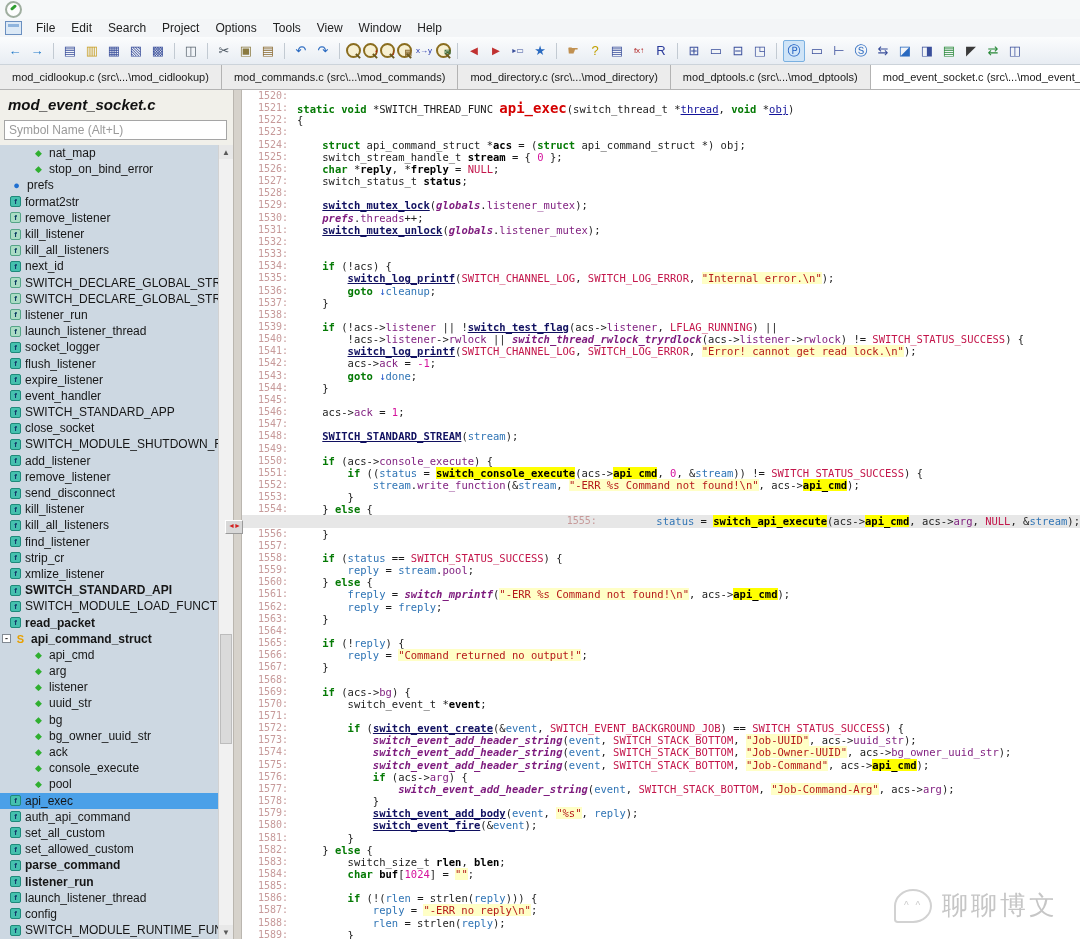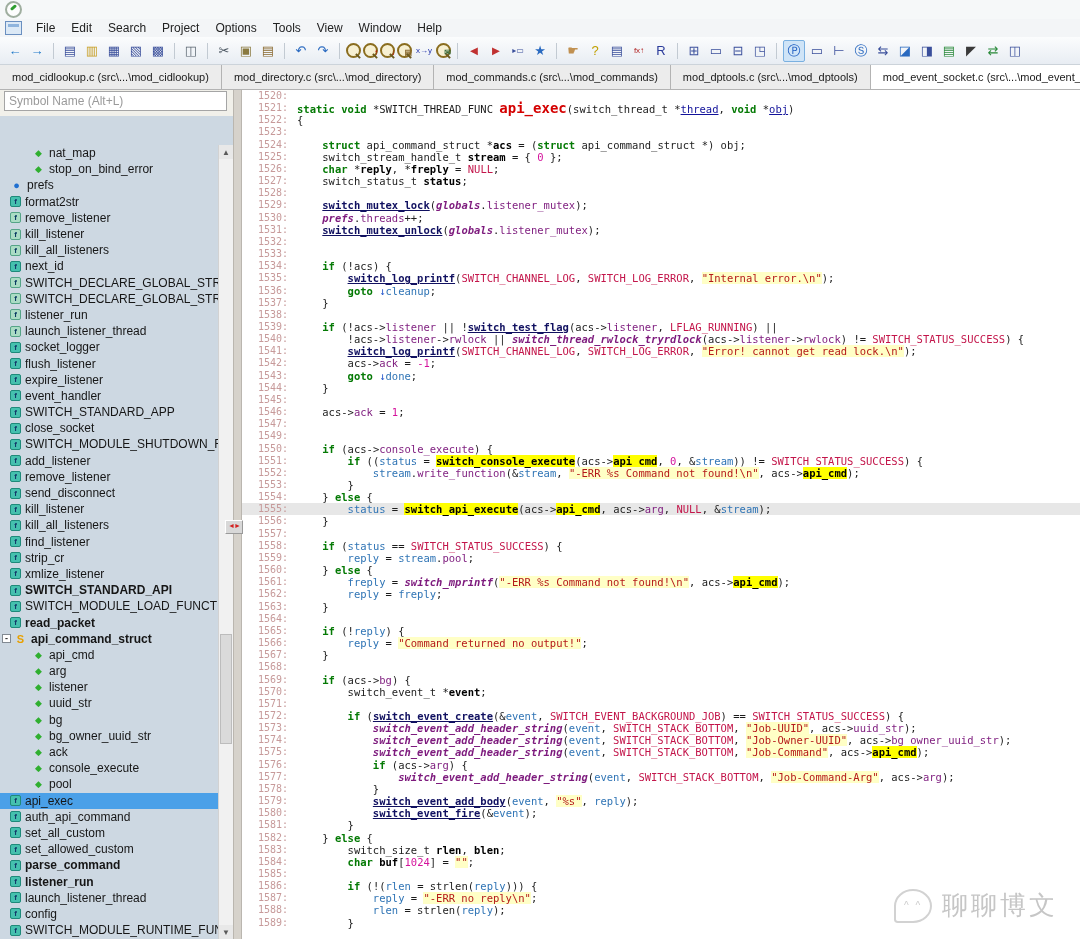--- a/index.html
+++ b/index.html
@@ -46,21 +46,21 @@
   .ic-struct{color:#e8a000;font-weight:bold;font-size:11px;}
   .exp{width:9px;height:9px;border:1px solid #828a92;background:#fff;font-size:9px;line-height:7px;text-align:center;margin-right:3px;flex:none;color:#333;box-sizing:border-box;}
   .sb-scroll{position:absolute;top:55px;right:0;bottom:0;width:15px;background:#f1f1f1;border-left:1px solid #d2d2d2;display:flex;flex-direction:column;align-items:center;font-size:8px;color:#5a5a5a;box-sizing:border-box;}
   .sb-scroll .arrow{height:14px;width:100%;display:flex;align-items:center;justify-content:center;background:#e8e8e8;flex:none;}
   .sb-scroll .track{flex:1;width:100%;position:relative;}
   .sb-scroll .thumb{position:absolute;top:62%;left:1px;right:1px;height:110px;background:#dadada;border:1px solid #bcbcbc;box-sizing:border-box;}
   .divider{width:7px;flex:none;background:#d6d2cb;border-left:1px solid #bab6af;border-right:1px solid #bab6af;}
   
   .editor{flex:1;background:#fff;font-family:"DejaVu Sans Mono",monospace;overflow:hidden;position:relative;}
   .cl{height:12.17px;line-height:12.3px;white-space:pre;font-size:10.5px;display:flex;}
-  .cl.cur{background:#e7e7e7;}
+  .cl.cur{background:#e7e7e7;justify-content:flex-end;}
   .ln{flex:none;width:46px;text-align:right;padding-right:9px;color:#c79a9a;font-size:10px;}
   .code{flex:none;}
   .sp{color:#1c1c1c;} .sk{color:#057a05;font-weight:bold;} .sf{color:#101060;font-weight:bold;text-decoration:underline;}
   .si{color:#7d1a7d;font-style:italic;font-weight:bold;} .sm{color:#7d1a7d;}
   .sv{color:#2f74b5;} .sd{color:#000;font-weight:bold;text-align:center;} .sc{color:#c3154a;margin-top:20px;}
   .sn{color:#d4119b;} .ss{color:#b51919;background:#ffffc6;}
   .sh{background:#ffff00;color:#000;font-weight:bold;} .su{color:#12129a;text-decoration:underline;}
   .sg{color:#2f74b5;} .sa{color:#2255cc;} .sF{color:#d40000;font-weight:bold;font-size:14px;}
   .posmark{position:absolute;left:225px;top:430px;width:16px;height:12px;background:#d8d8d8;border:1px solid #9a9a9a;border-top-color:#fff;border-left-color:#fff;color:#d42020;font-size:7px;line-height:10px;text-align:center;letter-spacing:-1px;z-index:5;}
   .watermark{position:absolute;right:22px;bottom:16px;display:flex;align-items:center;gap:10px;color:#c9c9c9;}
@@ -144,27 +144,30 @@
       <span class="tbi" style="color: rgb(58, 79, 155);">⇆</span>
       <span class="tbi" style="color: rgb(42, 106, 192);">◪</span>
       <span class="tbi" style="color: rgb(58, 79, 155);">◨</span>
       <span class="tbi" style="color: rgb(42, 138, 58);">▤</span>
       <span class="tbi" style="color: rgb(58, 58, 58);">◤</span>
       <span class="tbi" style="color: rgb(42, 138, 58);">⇄</span>
       <span class="tbi" style="color: rgb(58, 79, 155);">◫</span>
     </div>
   <div class="tabbar">
       <span class="tab">mod_cidlookup.c (src\...\mod_cidlookup)</span>
+      <span class="tab">mod_commands.c (src\...\mod_commands)</span>
       <span class="tab">mod_directory.c (src\...\mod_directory)</span>
-      <span class="tab">mod_commands.c (src\...\mod_commands)</span>
       <span class="tab">mod_dptools.c (src\...\mod_dptools)</span>
       <span class="tab active">mod_event_socket.c (src\...\mod_event_socket)</span>
     </div>
   <div class="main">
     <div class="sidebar">
+      <div class="sb-head">
+        <span>mod_event_socket.c</span>
+      </div>
       <div class="sb-search">
         <input type="text" placeholder="Symbol Name (Alt+L)" style="">
       </div>
       <div class="tree">
           <div class="trow" style="padding-left: 32px;">
             <span class="ic ic-member">◆</span>
             <span>nat_map</span>
           </div>
           <div class="trow" style="padding-left: 32px;">
             <span class="ic ic-member">◆</span>
@@ -391,20 +394,21 @@
         <div class="cl"><span class="ln">1538:</span><span class="code"></span></div>
         <div class="cl"><span class="ln">1539:</span><span class="code"><span class="sp">    </span><span class="sk">if</span><span class="sp"> (!acs-&gt;</span><span class="sm">listener</span><span class="sp"> || !</span><span class="sf">switch_test_flag</span><span class="sp">(acs-&gt;</span><span class="sm">listener</span><span class="sp">, </span><span class="sc">LFLAG_RUNNING</span><span class="sp">) ||</span></span></div>
         <div class="cl"><span class="ln">1540:</span><span class="code"><span class="sp">        !acs-&gt;</span><span class="sm">listener</span><span class="sp">-&gt;</span><span class="sm">rwlock</span><span class="sp"> || </span><span class="si">switch_thread_rwlock_tryrdlock</span><span class="sp">(acs-&gt;</span><span class="sm">listener</span><span class="sp">-&gt;</span><span class="sm">rwlock</span><span class="sp">) != </span><span class="sc">SWITCH_STATUS_SUCCESS</span><span class="sp">) {</span></span></div>
         <div class="cl"><span class="ln">1541:</span><span class="code"><span class="sp">        </span><span class="sf">switch_log_printf</span><span class="sp">(</span><span class="sc">SWITCH_CHANNEL_LOG</span><span class="sp">, </span><span class="sc">SWITCH_LOG_ERROR</span><span class="sp">, </span><span class="ss">"Error! cannot get read lock.\n"</span><span class="sp">);</span></span></div>
         <div class="cl"><span class="ln">1542:</span><span class="code"><span class="sp">        acs-&gt;</span><span class="sm">ack</span><span class="sp"> = </span><span class="sn">-1</span><span class="sp">;</span></span></div>
         <div class="cl"><span class="ln">1543:</span><span class="code"><span class="sp">        </span><span class="sk">goto</span><span class="sp"> </span><span class="sa">↓</span><span class="sg">done</span><span class="sp">;</span></span></div>
         <div class="cl"><span class="ln">1544:</span><span class="code"><span class="sp">    }</span></span></div>
         <div class="cl"><span class="ln">1545:</span><span class="code"></span></div>
         <div class="cl"><span class="ln">1546:</span><span class="code"><span class="sp">    acs-&gt;</span><span class="sm">ack</span><span class="sp"> = </span><span class="sn">1</span><span class="sp">;</span></span></div>
         <div class="cl"><span class="ln">1547:</span><span class="code"></span></div>
+        <div class="cl"><span class="ln">1548:</span><span class="code"><span class="sp">    </span><span class="sf">SWITCH_STANDARD_STREAM</span><span class="sp">(</span><span class="sv">stream</span><span class="sp">);</span></span></div>
         <div class="cl"><span class="ln">1549:</span><span class="code"></span></div>
         <div class="cl"><span class="ln">1550:</span><span class="code"><span class="sp">    </span><span class="sk">if</span><span class="sp"> (acs-&gt;</span><span class="sm">console_execute</span><span class="sp">) {</span></span></div>
         <div class="cl"><span class="ln">1551:</span><span class="code"><span class="sp">        </span><span class="sk">if</span><span class="sp"> ((</span><span class="sv">status</span><span class="sp"> = </span><span class="sh">switch_console_execute</span><span class="sp">(acs-&gt;</span><span class="sh">api_cmd</span><span class="sp">, </span><span class="sn">0</span><span class="sp">, &amp;</span><span class="sv">stream</span><span class="sp">)) != </span><span class="sc">SWITCH_STATUS_SUCCESS</span><span class="sp">) {</span></span></div>
         <div class="cl"><span class="ln">1552:</span><span class="code"><span class="sp">            </span><span class="sv">stream</span><span class="sp">.</span><span class="sm">write_function</span><span class="sp">(&amp;</span><span class="sv">stream</span><span class="sp">, </span><span class="ss">"-ERR %s Command not found!\n"</span><span class="sp">, acs-&gt;</span><span class="sh">api_cmd</span><span class="sp">);</span></span></div>
         <div class="cl"><span class="ln">1553:</span><span class="code"><span class="sp">        }</span></span></div>
         <div class="cl"><span class="ln">1554:</span><span class="code"><span class="sp">    } </span><span class="sk">else</span><span class="sp"> {</span></span></div>
         <div class="cl cur"><span class="ln">1555:</span><span class="code"><span class="sp">        </span><span class="sv">status</span><span class="sp"> = </span><span class="sh">switch_api_execute</span><span class="sp">(acs-&gt;</span><span class="sh">api_cmd</span><span class="sp">, acs-&gt;</span><span class="sm">arg</span><span class="sp">, </span><span class="sc">NULL</span><span class="sp">, &amp;</span><span class="sv">stream</span><span class="sp">);</span></span></div>
         <div class="cl"><span class="ln">1556:</span><span class="code"><span class="sp">    }</span></span></div>
         <div class="cl"><span class="ln">1557:</span><span class="code"></span></div>
         <div class="cl"><span class="ln">1558:</span><span class="code"><span class="sp">    </span><span class="sk">if</span><span class="sp"> (</span><span class="sv">status</span><span class="sp"> == </span><span class="sc">SWITCH_STATUS_SUCCESS</span><span class="sp">) {</span></span></div>

